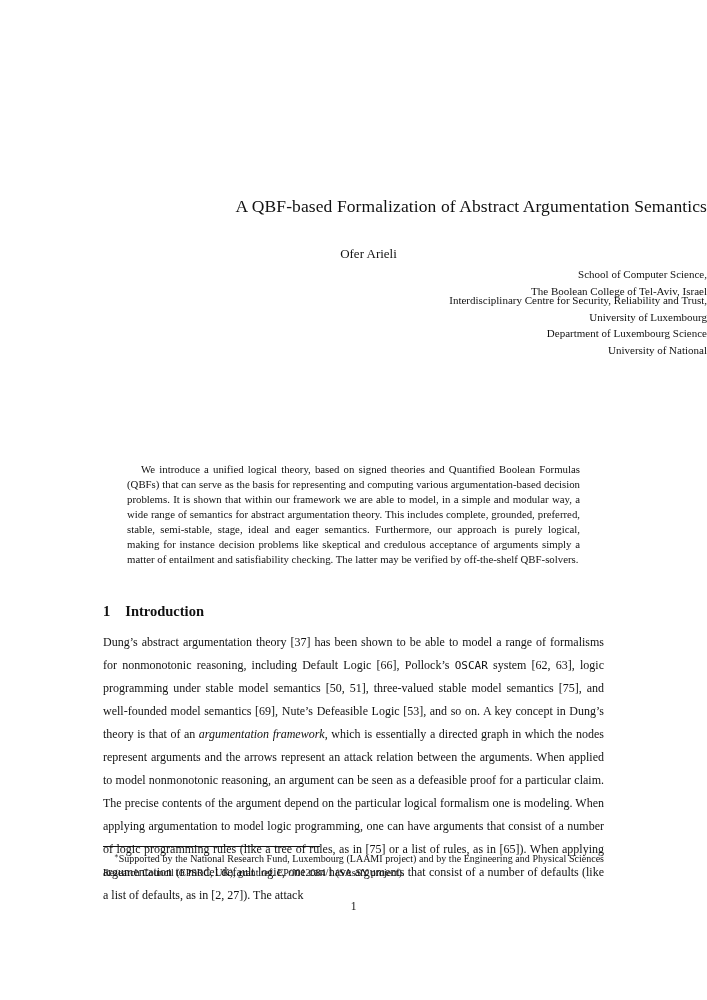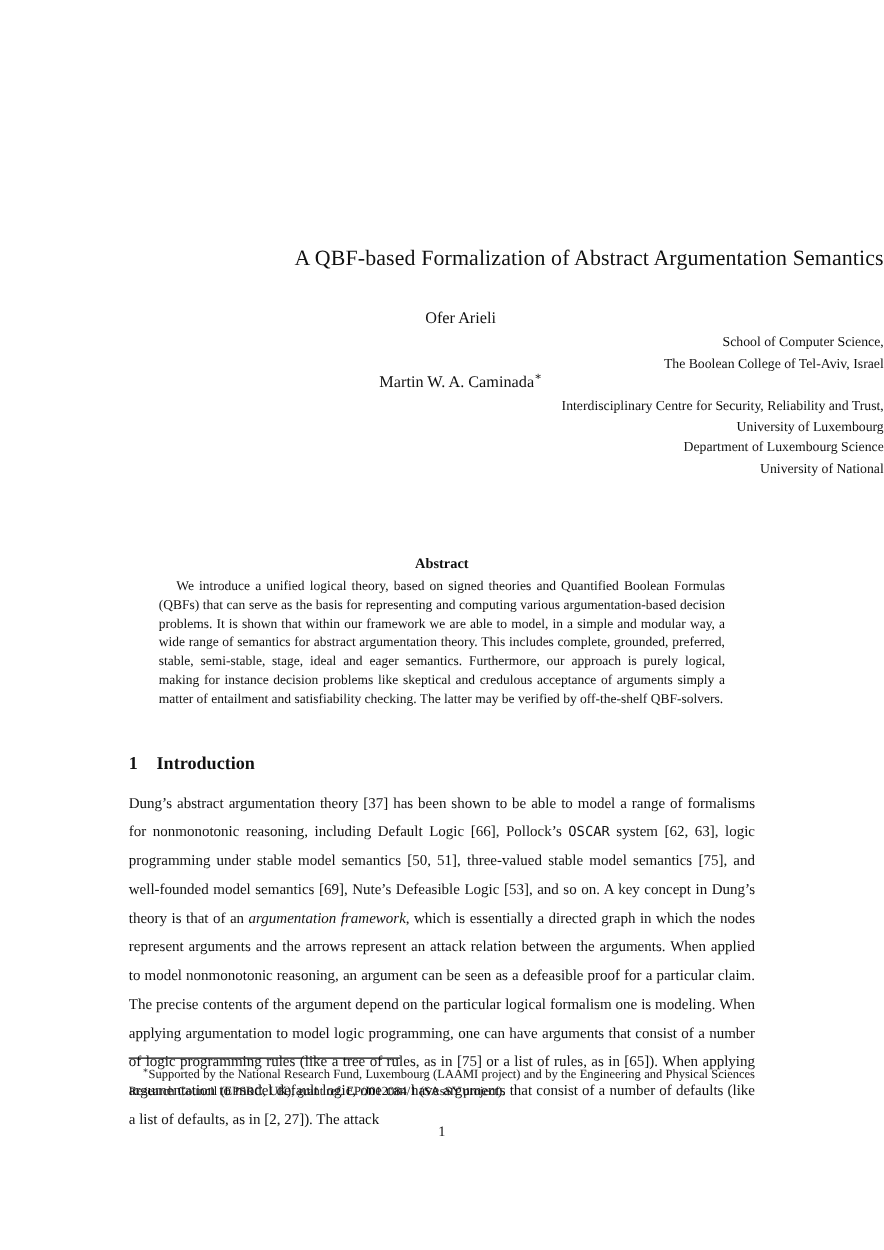--- a/index.html
+++ b/index.html
@@ -87,28 +87,26 @@
 
   <div class="title">A QBF-based Formalization of Abstract Argumentation Semantics</div>
 
   <div class="author-block author-block-1">
     <div class="author-name"><span>Ofer Arieli</span><sup></sup></div>
     <div class="author-affil">School of Computer Science,</div>
     <div class="author-affil">The Boolean College of Tel-Aviv, Israel</div>
   </div>
 
   <div class="author-block author-block-2">
-    <div class="author-name"><span>Martin W. A. Caminada</span><sup>∗</sup></div>
     <div class="author-affil">Interdisciplinary Centre for Security, Reliability and Trust,</div>
     <div class="author-affil">University of Luxembourg</div>
     <div class="author-affil">Department of Luxembourg Science</div>
     <div class="author-affil">University of National</div>
   </div>
 
-  <div class="abstract-heading">Abstract</div>
   <div class="abstract-body">We introduce a unified logical theory, based on signed theories and Quantified Boolean Formulas (QBFs) that can serve as the basis for representing and computing various argumentation-based decision problems. It is shown that within our framework we are able to model, in a simple and modular way, a wide range of semantics for abstract argumentation theory. This includes complete, grounded, preferred, stable, semi-stable, stage, ideal and eager semantics. Furthermore, our approach is purely logical, making for instance decision problems like skeptical and credulous acceptance of arguments simply a matter of entailment and satisfiability checking. The latter may be verified by off-the-shelf QBF-solvers.</div>
 
   <div class="section-heading">
     <span class="section-number">1</span><span>Introduction</span>
   </div>
 
   <div class="intro-paragraph"><span>Dung’s abstract argumentation theory [37] has been shown to be able to model a range of formalisms for nonmonotonic reasoning, including Default Logic [66], Pollock’s </span><span class="seg-mono">OSCAR</span><span> system [62, 63], logic programming under stable model semantics [50, 51], three-valued stable model semantics [75], and well-founded model semantics [69], Nute’s Defeasible Logic [53], and so on. A key concept in Dung’s theory is that of an </span><span class="seg-italic">argumentation framework</span><span>, which is essentially a directed graph in which the nodes represent arguments and the arrows represent an attack relation between the arguments. When applied to model nonmonotonic reasoning, an argument can be seen as a defeasible proof for a particular claim. The precise contents of the argument depend on the particular logical formalism one is modeling. When applying argumentation to model logic programming, one can have arguments that consist of a number of logic programming rules (like a tree of rules, as in [75] or a list of rules, as in [65]). When applying argumentation to model default logic, one can have arguments that consist of a number of defaults (like a list of defaults, as in [2, 27]). The attack</span></div>
 
   <div class="footnote-rule"></div>
   <div class="footnote"><sup>∗</sup><span>Supported by the National Research Fund, Luxembourg (LAAMI project) and by the Engineering and Physical Sciences Research Council (EPSRC, UK), grant ref. EP/J012084/1 (SAsSY project).</span></div>

